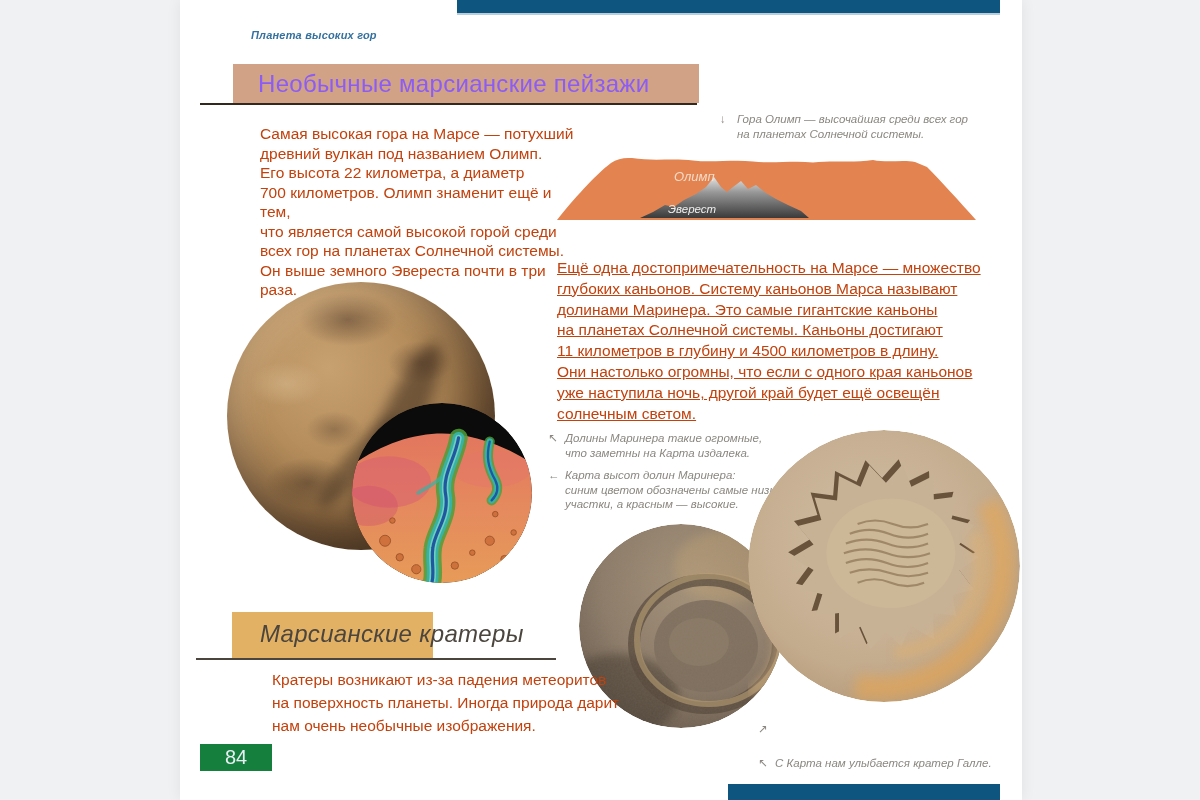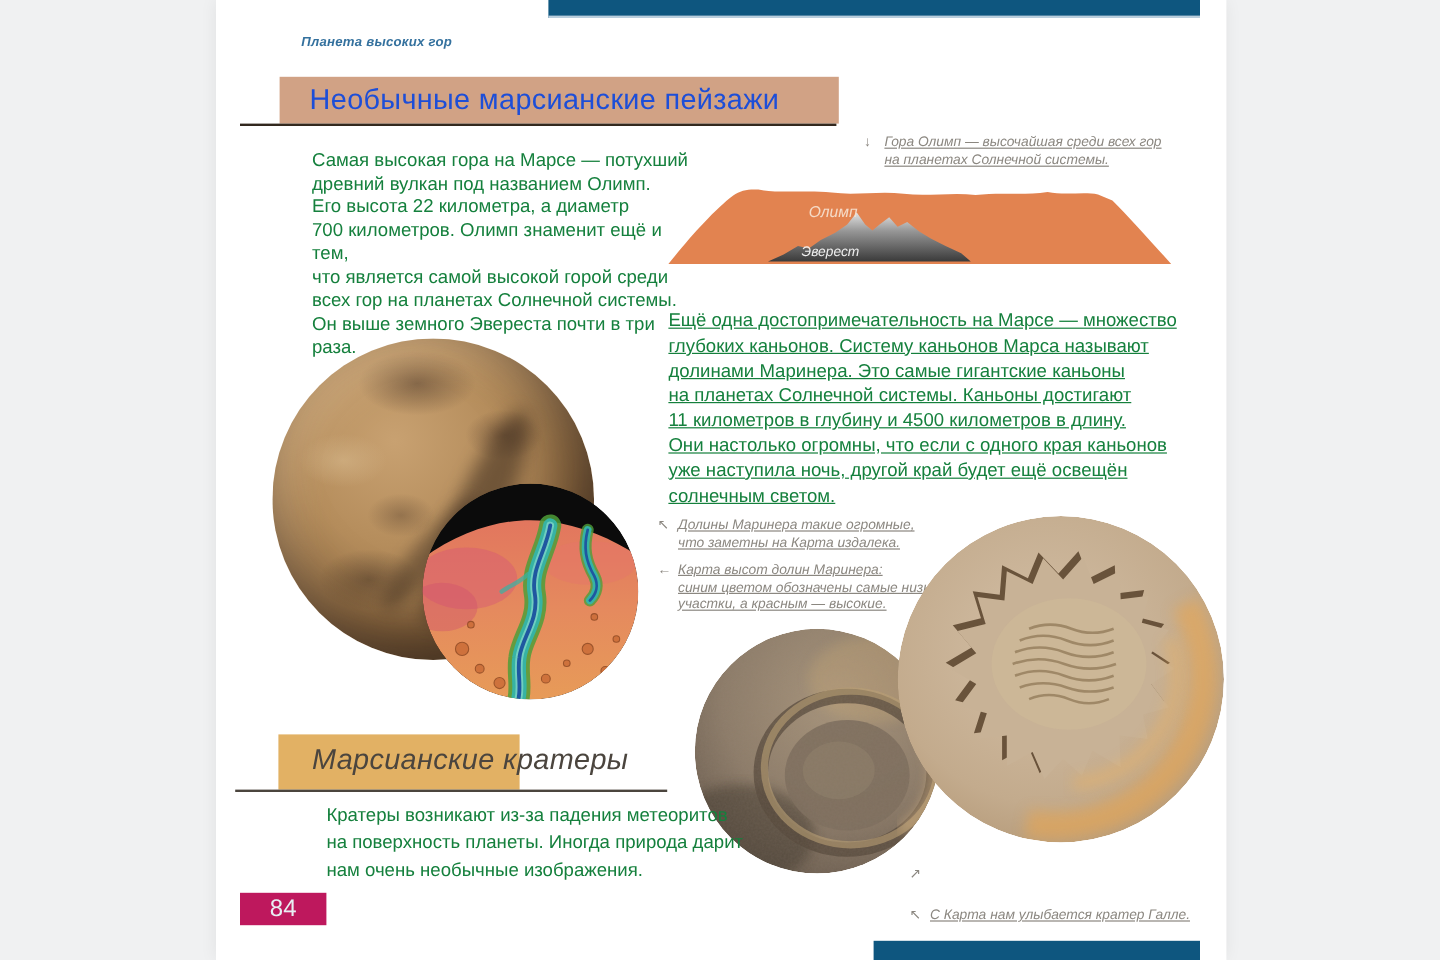--- a/index.html
+++ b/index.html
@@ -21,53 +21,53 @@
     left:728px;top:784px;width:272px;height:16px;background:#0e567f;
   }
   .running-header{
     left:251px;top:29px;font-size:11px;font-style:italic;font-weight:bold;
     color:#34719e;letter-spacing:0.2px;
   }
   .title-box-1{
     left:233px;top:64px;width:466px;height:39px;background:#d1a285;
   }
   .title-1{
-    left:258px;top:70px;font-size:24px;color:#1d4ed8;letter-spacing:0.3px;
+    left:258px;top:70px;font-size:24px;color:#8b5cf6;letter-spacing:0.3px;
   }
   .rule-1{
     left:200px;top:103px;width:497px;height:2px;background:#32281e;
   }
   .title-box-2{
     left:232px;top:612px;width:201px;height:46px;background:#e2b164;
   }
   .title-2{
     left:260px;top:620px;font-size:24px;color:#4b453e;letter-spacing:0.3px;font-style:italic;
   }
   .rule-2{
     left:196px;top:658px;width:360px;height:2px;background:#4b453e;
   }
   .body-text{
-    color:#15803d;font-size:15.5px;white-space:pre-line;
+    color:#c2410c;font-size:15.5px;white-space:pre-line;
   }
   .para-olympus{left:260px;top:124px;width:320px;line-height:19.5px;}
   .para-canyons{left:557px;top:258px;width:440px;line-height:20.8px;text-decoration:underline;}
   .para-craters{left:260px;top:668px;width:360px;line-height:23px;margin-left:12px;}
   .caption{
     display:flex;gap:5px;color:#8b8780;font-size:11.5px;font-style:italic;
     line-height:14.5px;
   }
   .caption .arr{flex:0 0 12px;text-align:left;}
-  .caption .cap-text{white-space:pre-line;text-decoration:underline;}
+  .caption .cap-text{white-space:pre-line;}
   .cap-olympus{left:720px;top:112px;width:250px;}
   .cap-marineris{left:548px;top:431px;width:240px;}
   .cap-map{left:548px;top:468px;width:260px;}
   .cap-victoria{left:758px;top:722px;width:280px;}
   .cap-galle{left:758px;top:756px;width:300px;}
   .page-num-box{
-    left:200px;top:744px;width:72px;height:27px;background:#be185d;
+    left:200px;top:744px;width:72px;height:27px;background:#15803d;
     display:flex;align-items:center;justify-content:center;
     color:#e8eef3;font-size:20px;
   }
   
   .mars-globe{
     left:227px;top:282px;width:268px;height:268px;border-radius:50%;
     background:
       radial-gradient(ellipse 70px 38px at 45% 14%, rgba(82,60,44,0.55), rgba(82,60,44,0) 70%),
       radial-gradient(ellipse 46px 30px at 72% 30%, rgba(86,62,44,0.5), rgba(86,62,44,0) 70%),
       radial-gradient(ellipse 40px 26px at 40% 55%, rgba(92,68,48,0.4), rgba(92,68,48,0) 70%),

